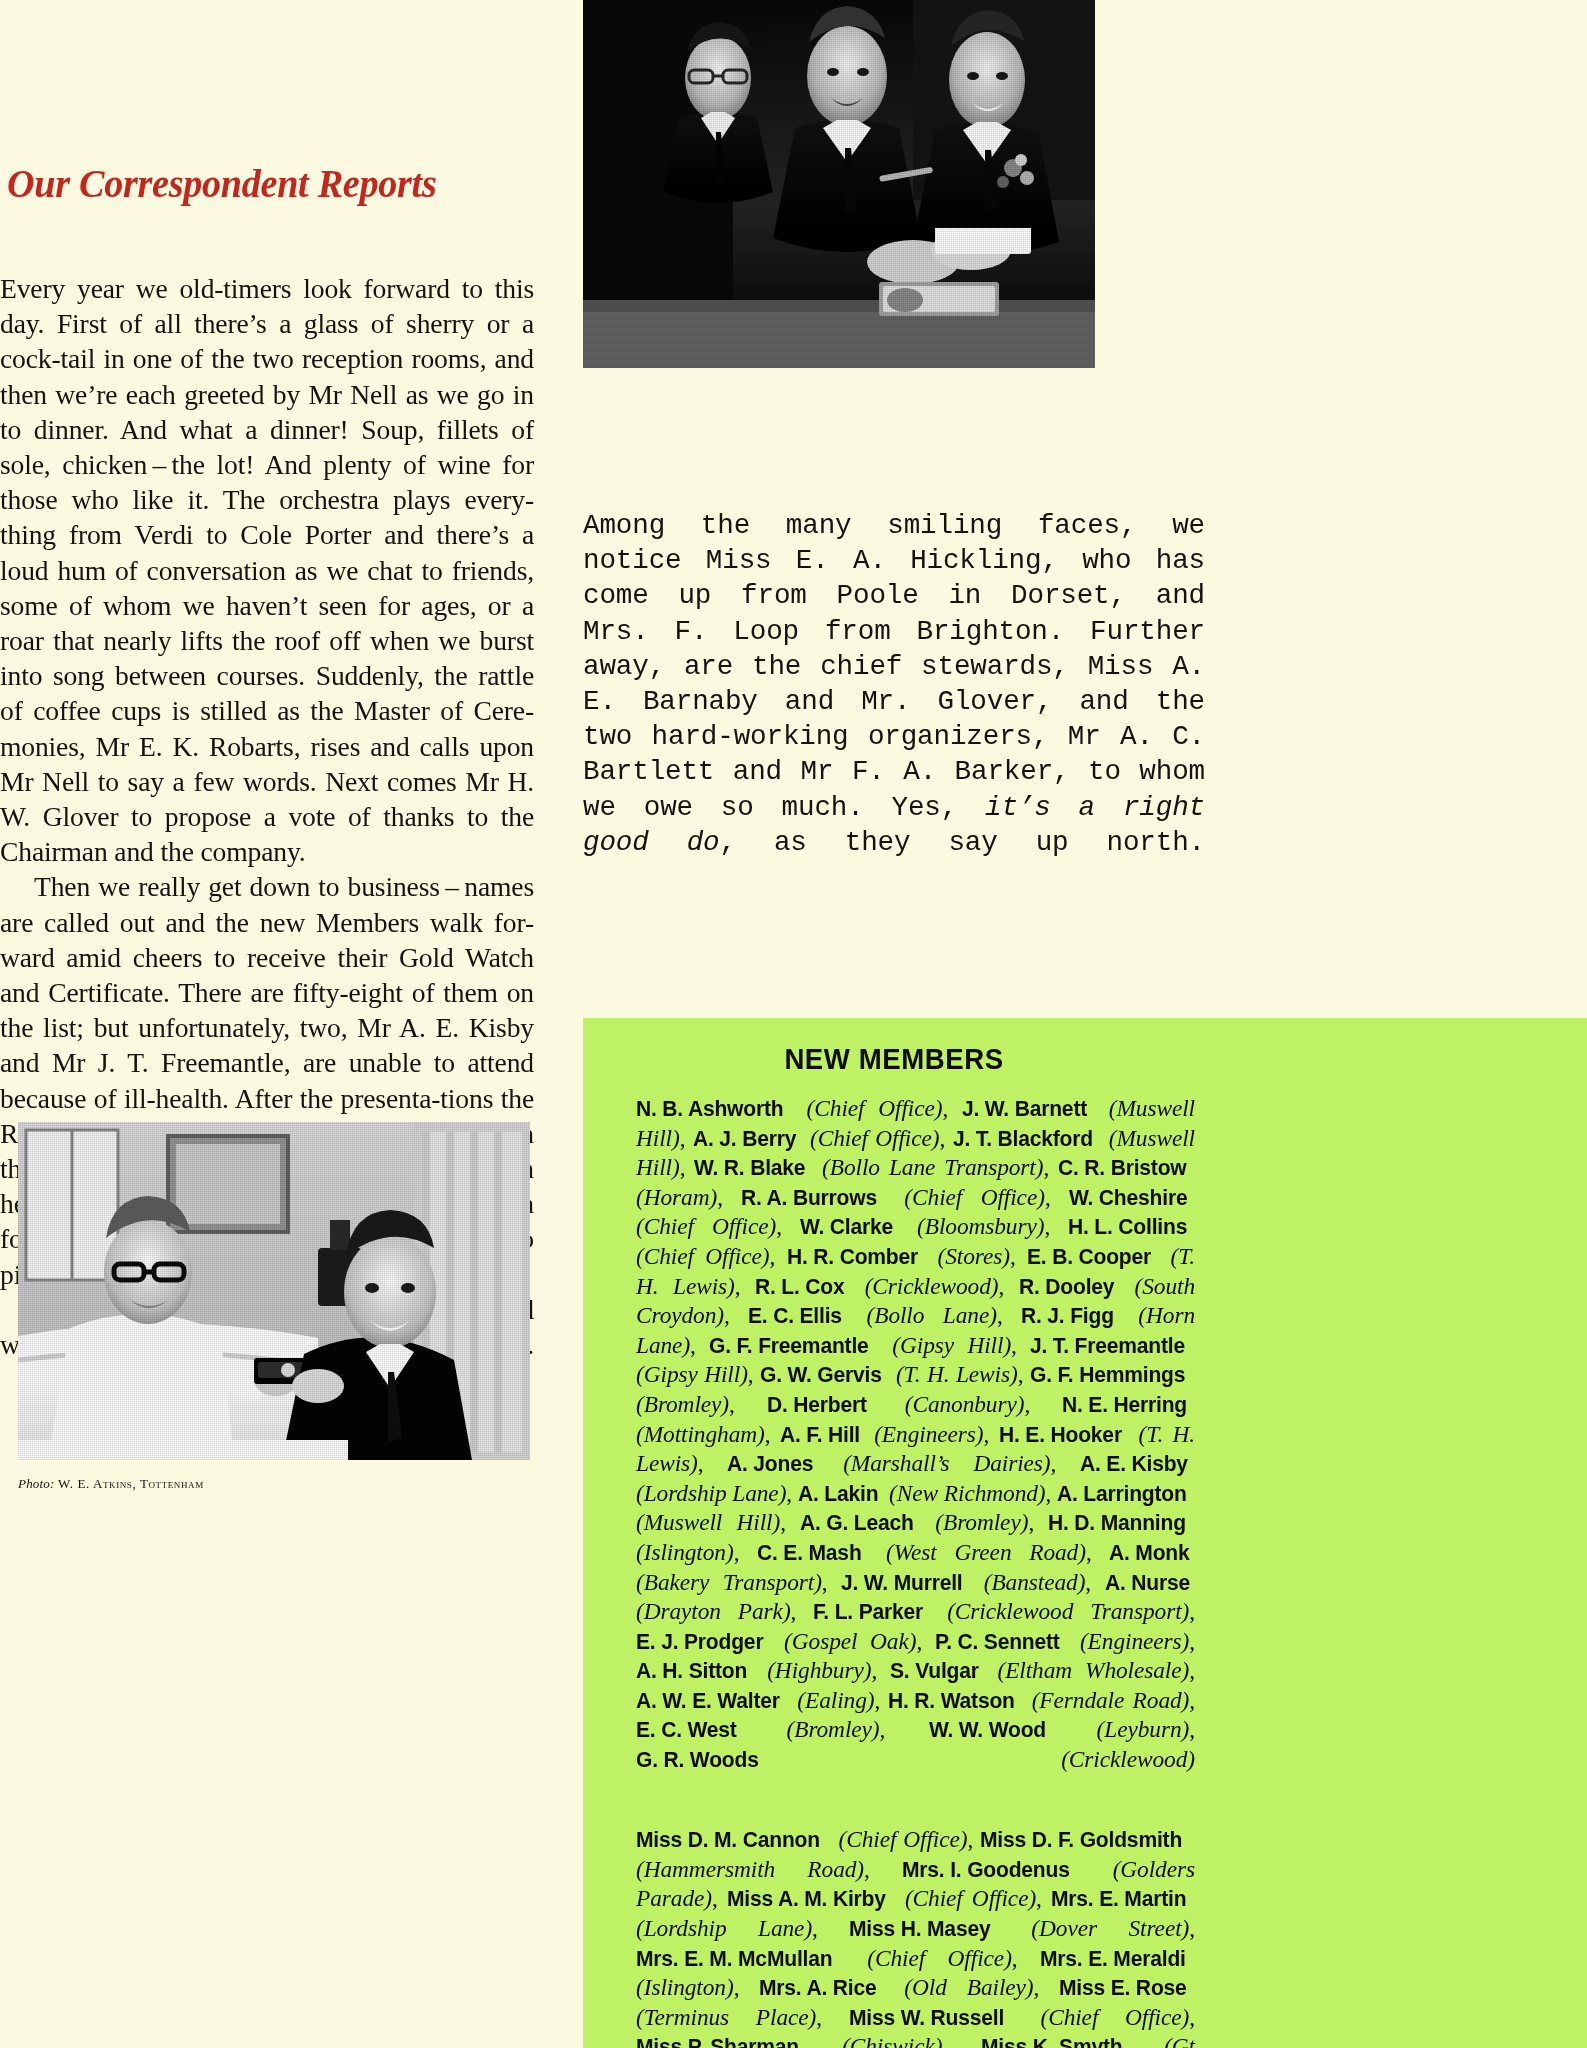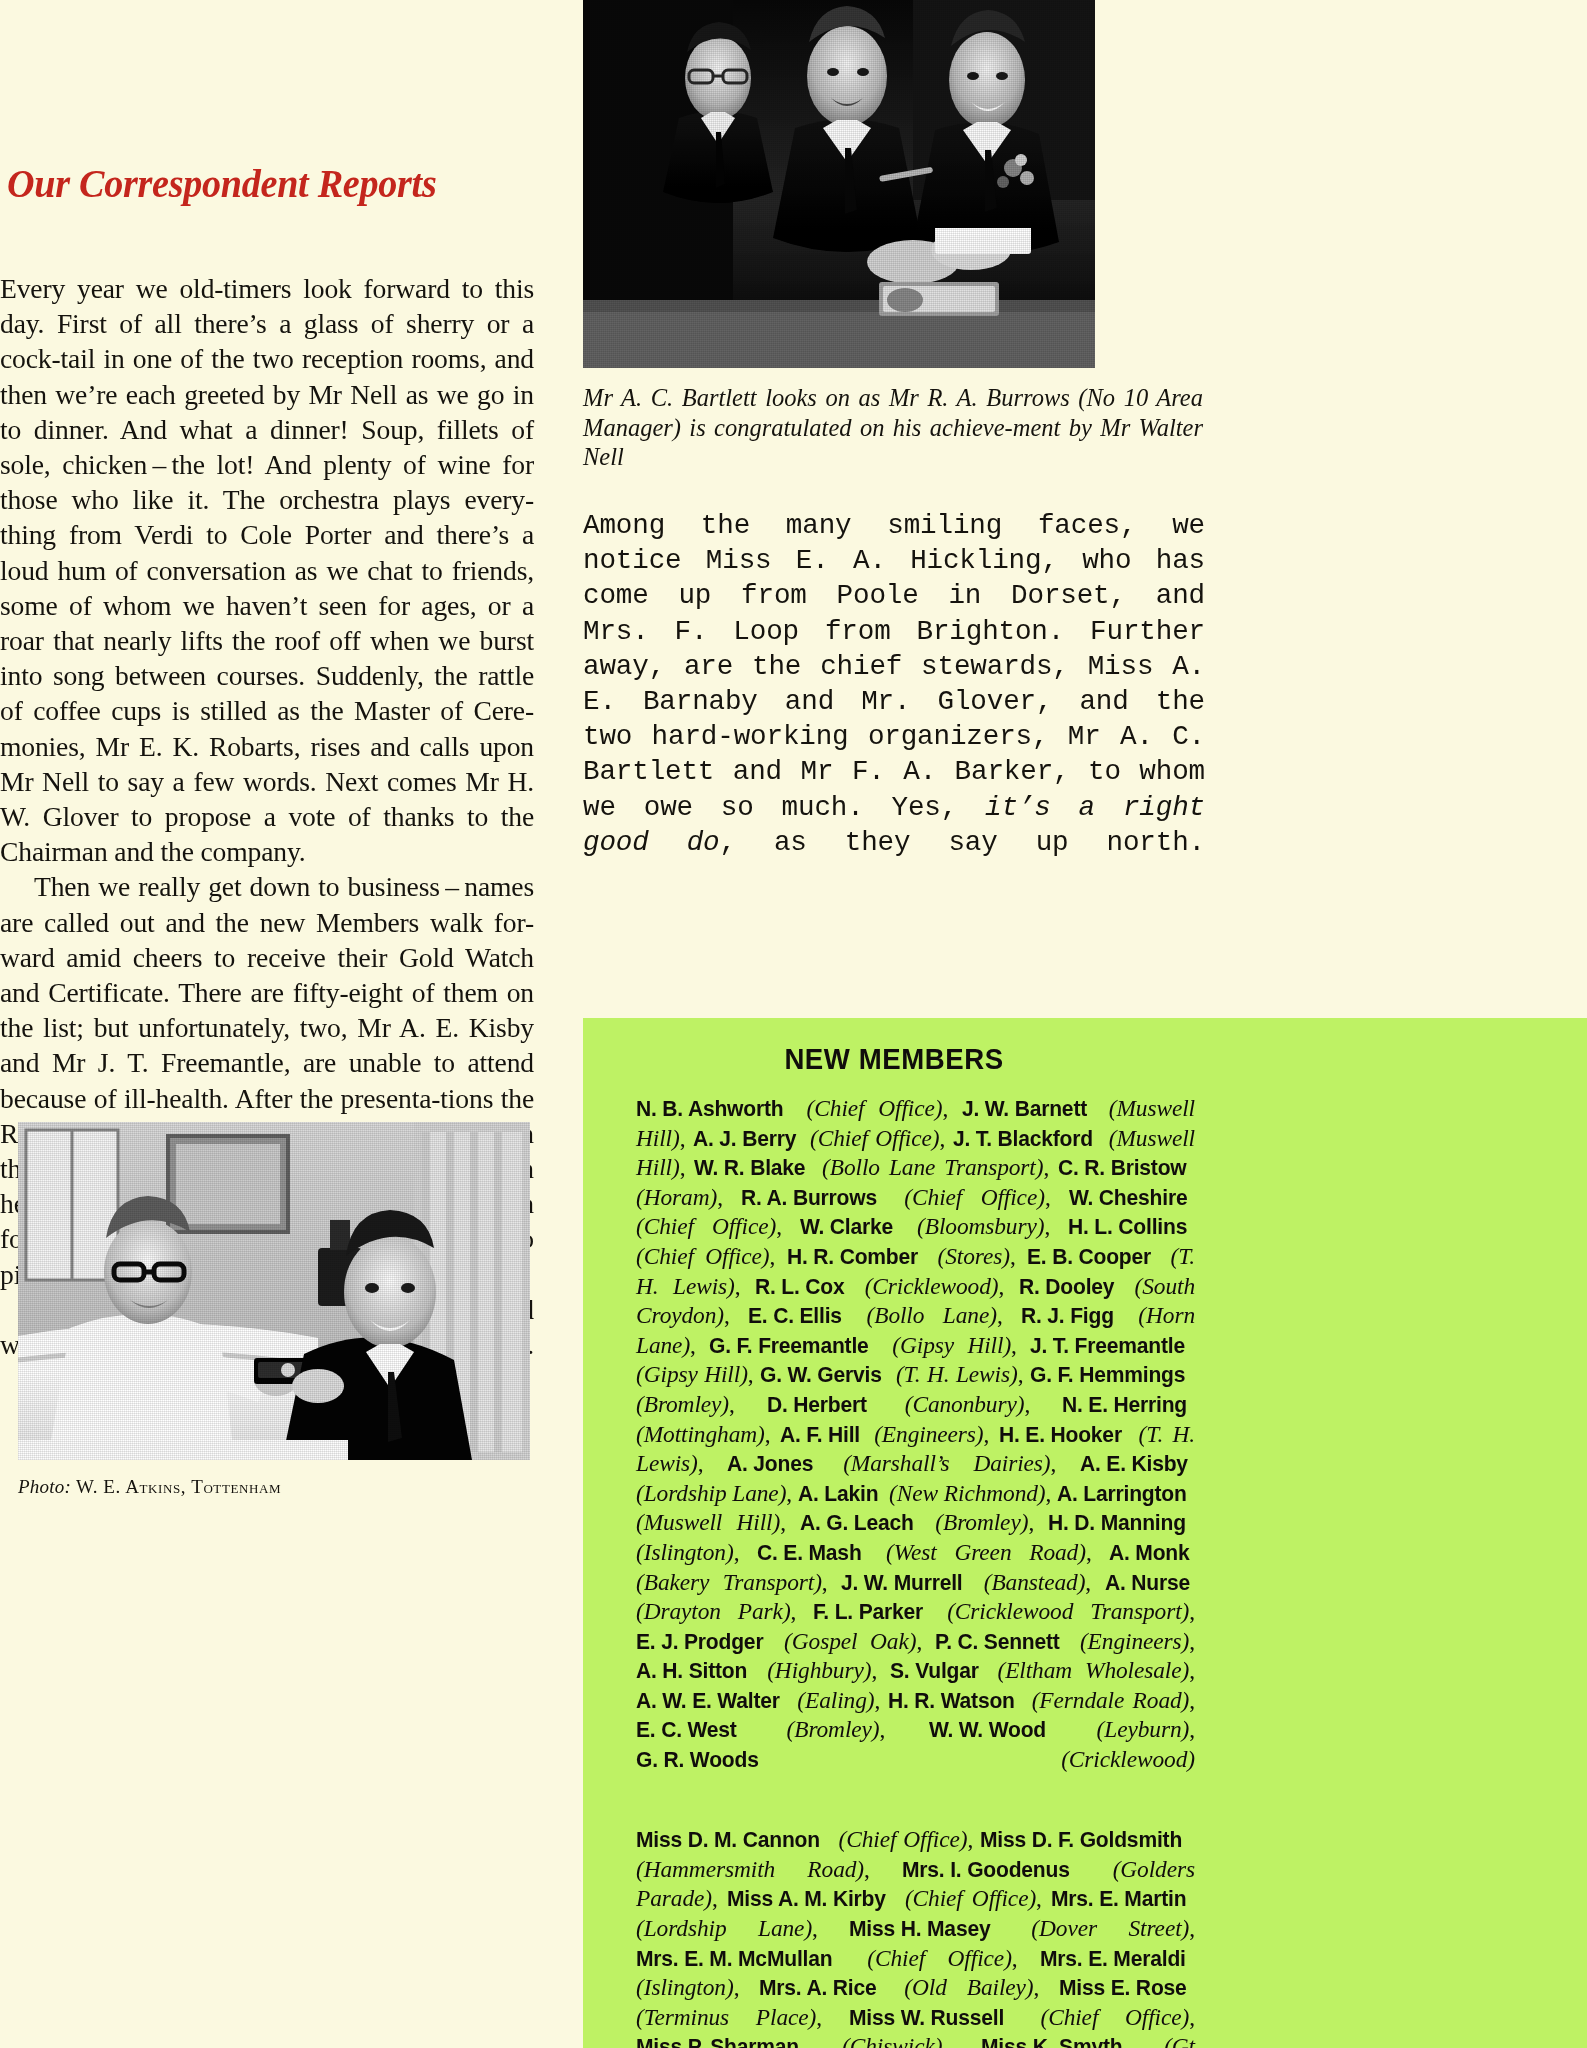--- a/index.html
+++ b/index.html
@@ -74,21 +74,21 @@
     height: 338px;
     overflow: hidden;
     background: #cfcabb;
   }
   .photo-credit {
     position: absolute;
     left: 18px;
     top: 1476px;
     width: 520px;
     font-family: "Liberation Serif", serif;
-    font-size: 19px;
+    font-size: 13px;
     color: #15130e;
     letter-spacing: 0.2px;
   }
   .photo-credit .lbl {
     font-style: italic;
   }
   .photo-credit .who {
     font-variant: small-caps;
     font-style: normal;
     letter-spacing: 0.6px;
@@ -298,21 +298,20 @@
         <circle cx="430" cy="168" r="9" fill="#8d8476"></circle>
         <circle cx="444" cy="178" r="7" fill="#b3aa9a"></circle>
         <circle cx="420" cy="182" r="6" fill="#6f675c"></circle>
         <circle cx="438" cy="160" r="6" fill="#cdc5b6"></circle>
       </g>
 
       <rect x="296" y="176" width="54" height="6" rx="3" fill="#b8b0a1" transform="rotate(-10 296 176)"></rect>
     </svg>
   </div>
 
-  <p class="caption-top">Mr A. C. Bartlett looks on as Mr R. A. Burrows (No 10 Area Manager) is congratulated on his achieve-ment by Mr Walter Nell</p>
 
   <h1 class="headline">Our Correspondent Reports</h1>
 
   <div class="body-col">
     <p>Every year we old-timers look forward to this day. First of all there’s a glass of sherry or a cock-tail in one of the two reception rooms, and then we’re each greeted by Mr Nell as we go in to dinner. And what a dinner! Soup, fillets of sole, chicken – the lot! And plenty of wine for those who like it. The orchestra plays every-thing from Verdi to Cole Porter and there’s a loud hum of conversation as we chat to friends, some of whom we haven’t seen for ages, or a roar that nearly lifts the roof off when we burst into song between courses. Suddenly, the rattle of coffee cups is stilled as the Master of Cere-monies, Mr E. K. Robarts, rises and calls upon Mr Nell to say a few words. Next comes Mr H. W. Glover to propose a vote of thanks to the Chairman and the company.</p>
     <p class="indent">Then we really get down to business – names are called out and the new Members walk for-ward amid cheers to receive their Gold Watch and Certificate. There are fifty-eight of them on the list; but unfortunately, two, Mr A. E. Kisby and Mr J. T. Freemantle, are unable to attend because of ill-health. After the presenta-tions the Rev Walker congratulates the new Members on their achievement and makes us all laugh when he says that although he has served the Church for forty or fifty years, he hasn’t managed to pick up a gold watch himself.</p>
     <p class="indent last-flush">Now, it’s Vic Oliver’s turn to entertain us and we sit back in our chairs expectantly.</p>
   </div>
 
   <p class="right-para"><span>Among the many smiling faces, we notice Miss E. A. Hickling, who has come up from Poole in Dorset, and Mrs. F. Loop from Brighton. Further away, are the chief stewards, Miss A. E. Barnaby and Mr. Glover, and the two hard-working organizers, Mr A. C. Bartlett and Mr F. A. Barker, to whom we owe so much. Yes, </span><span class="em">it’s a right good do</span><span>, as they say up north.</span></p>

